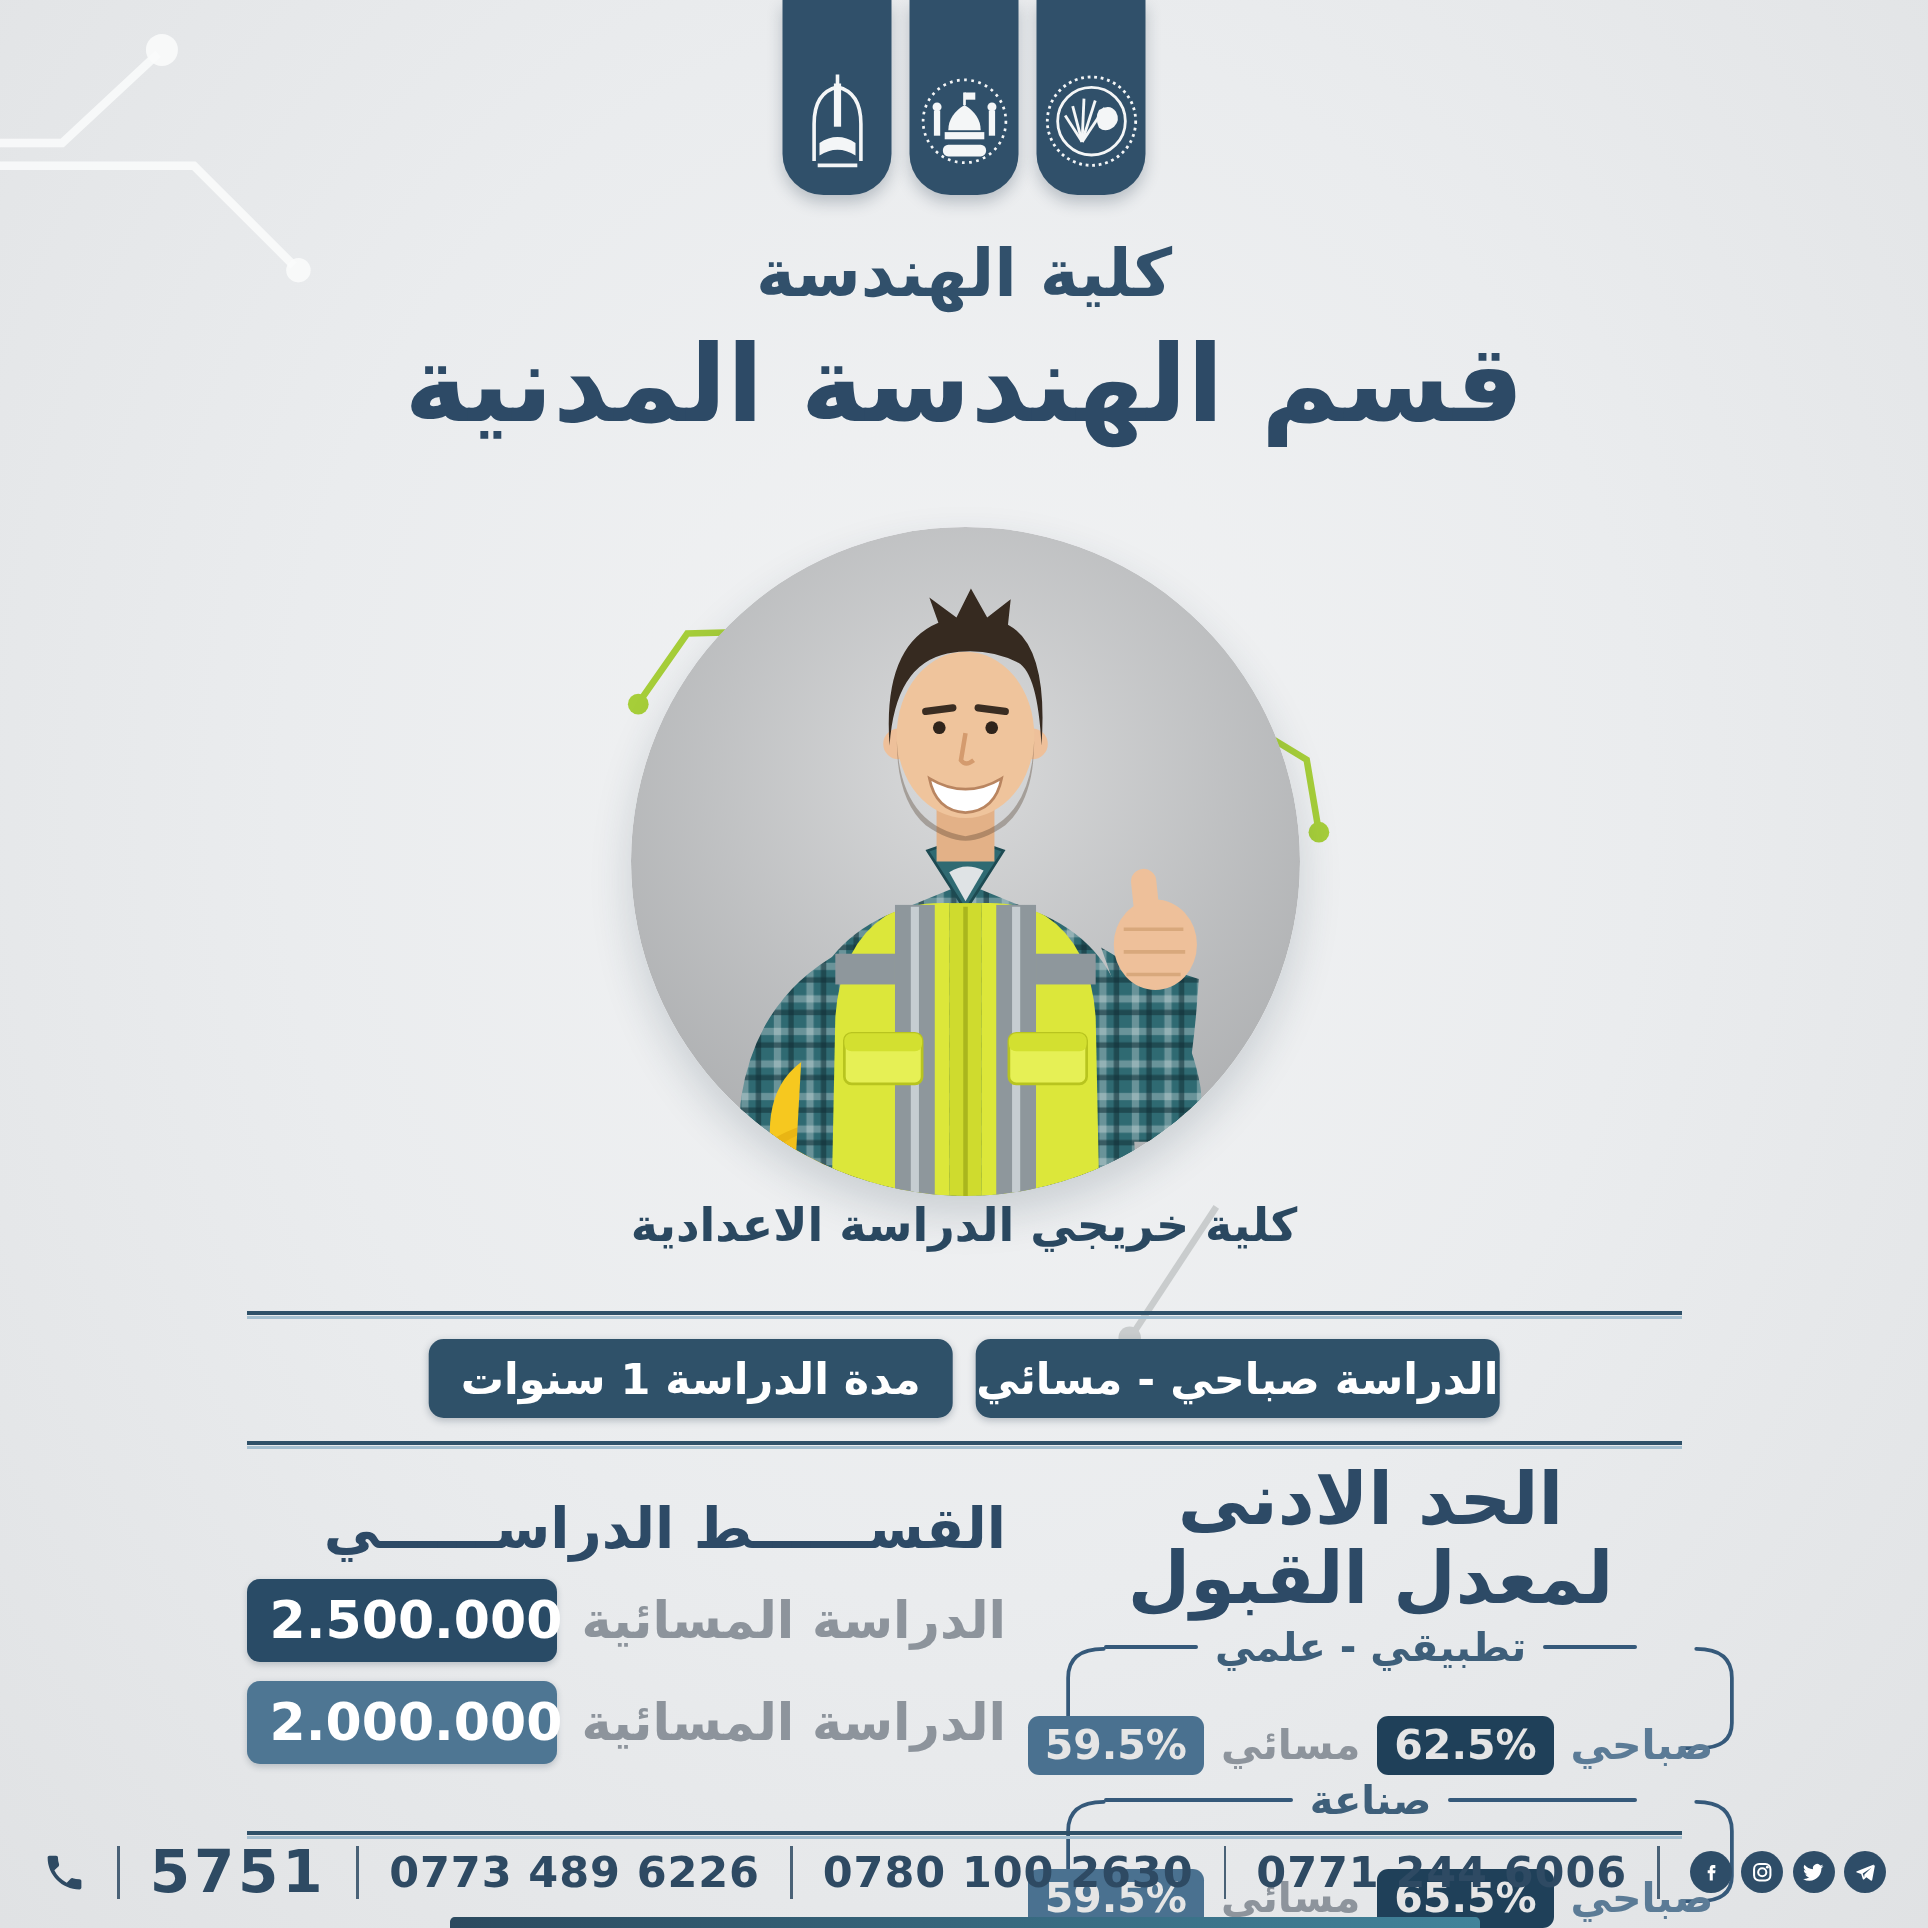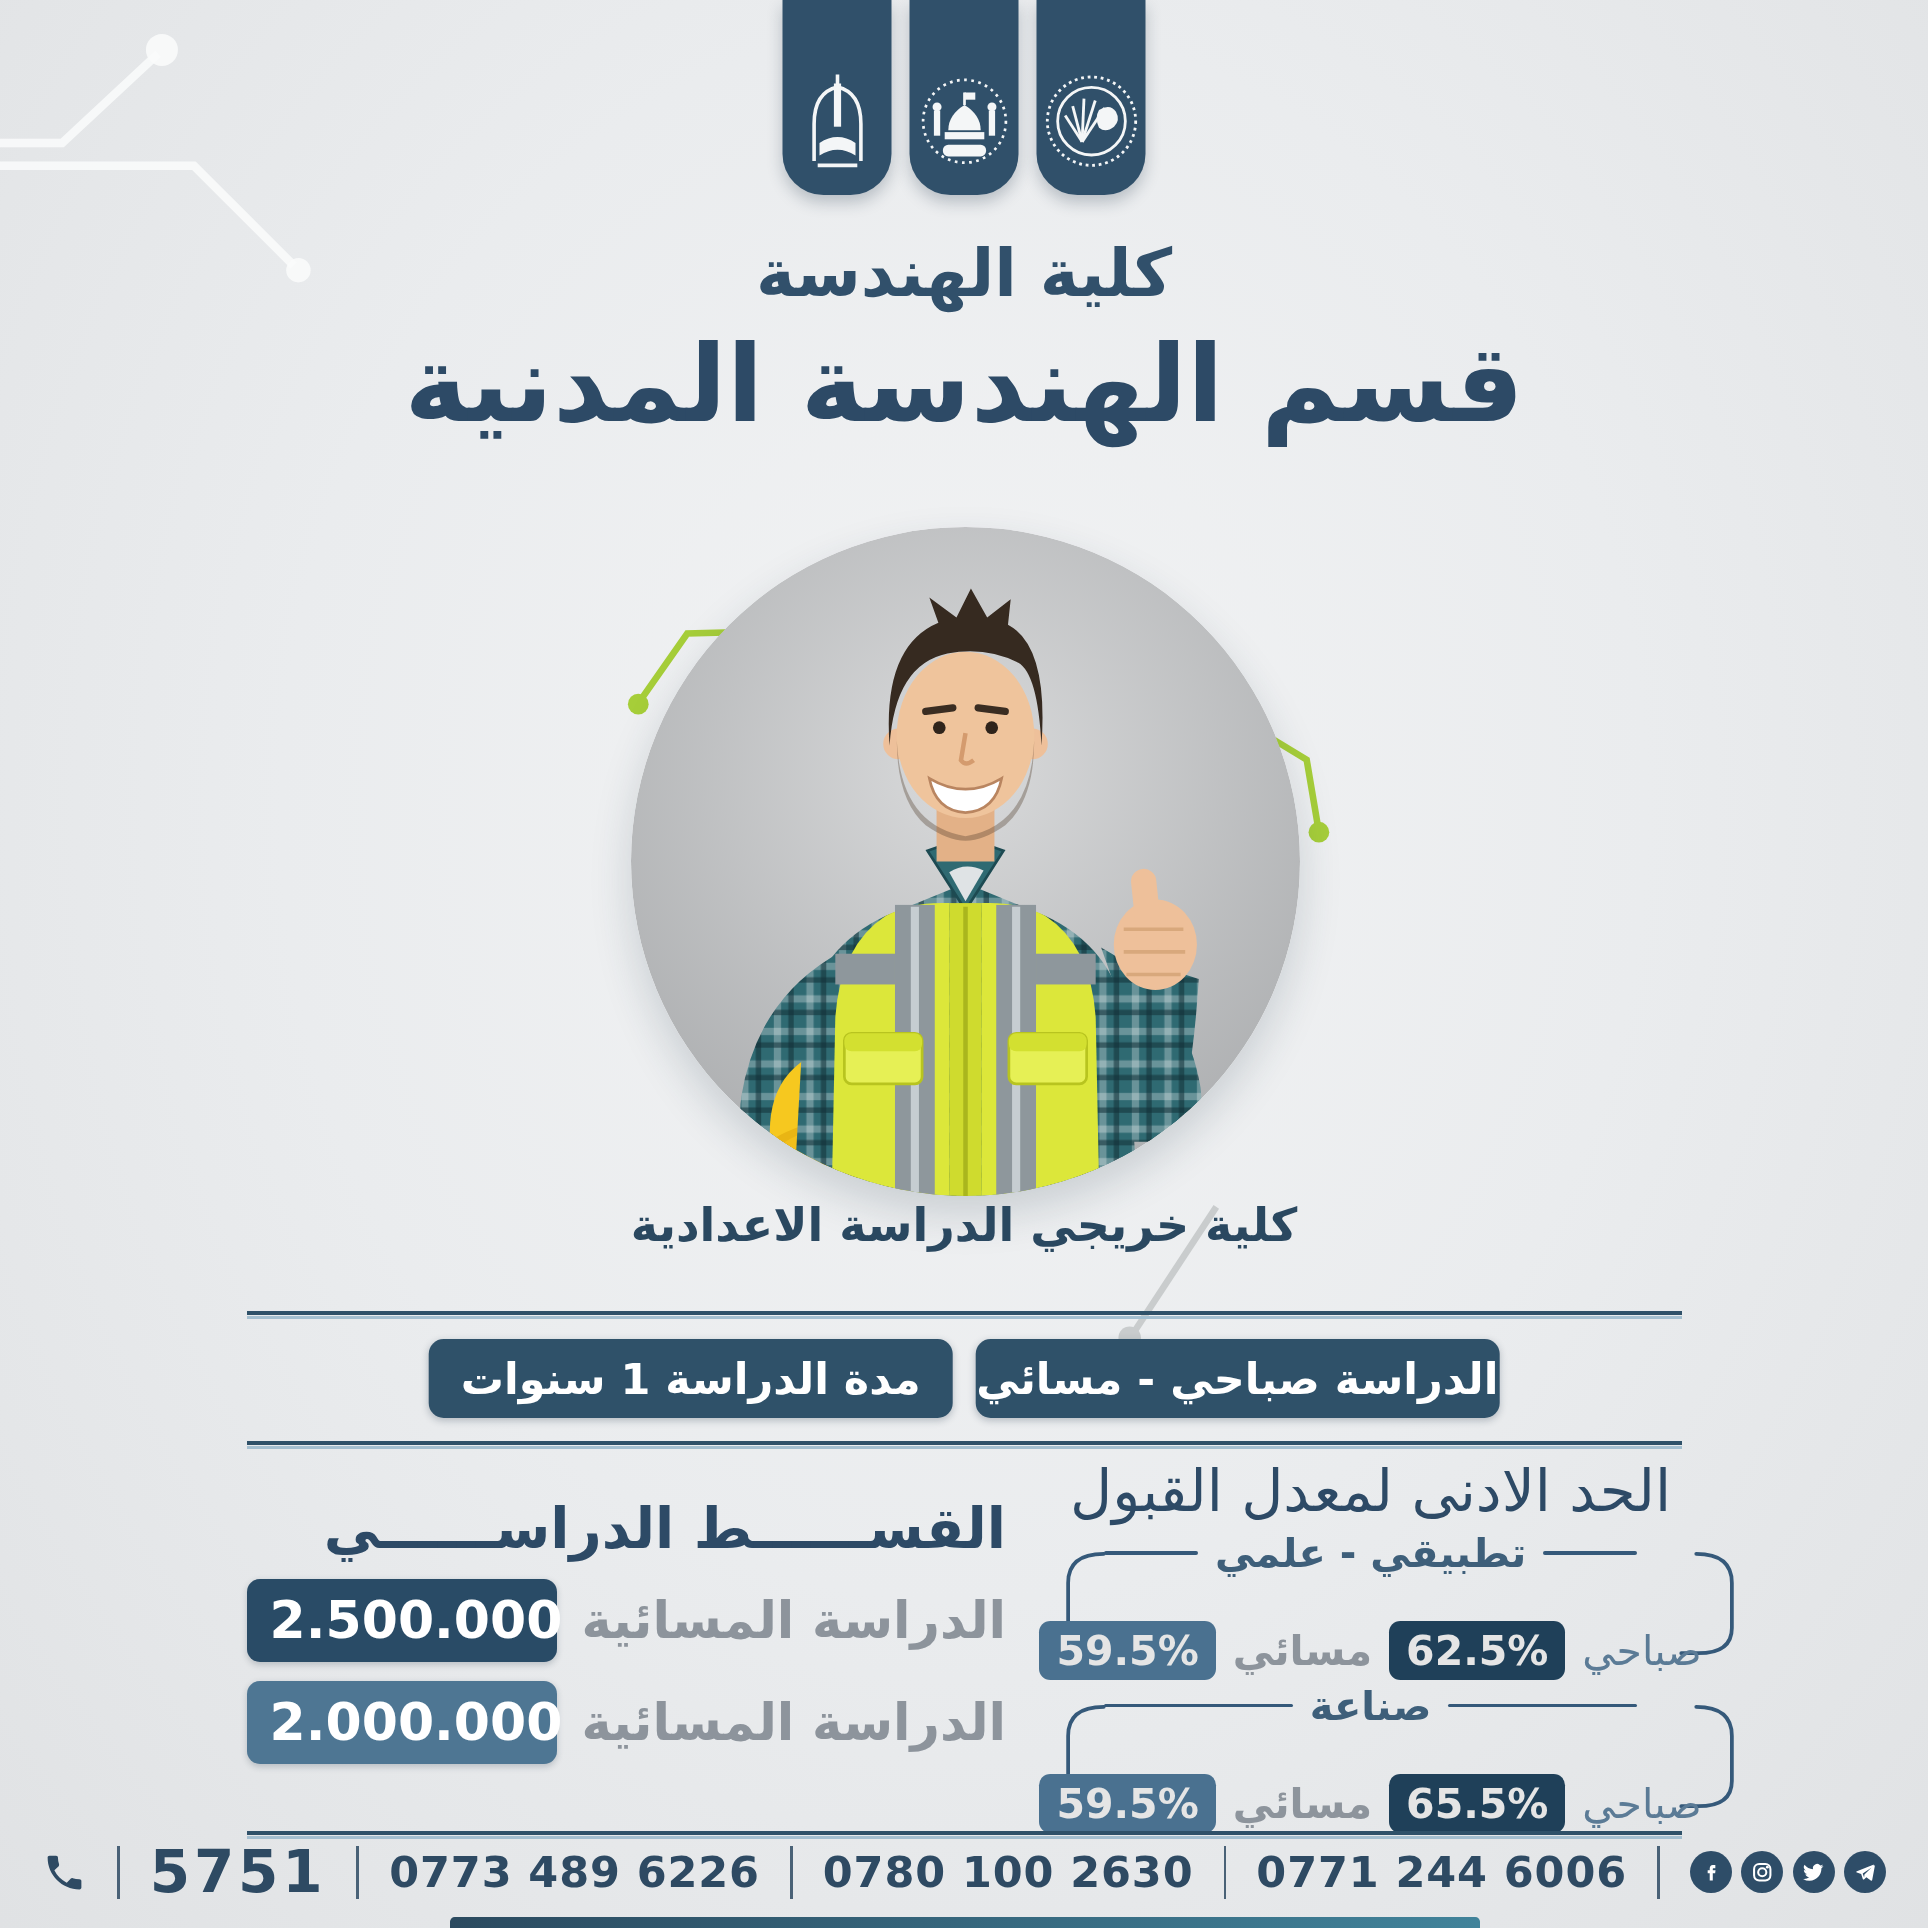--- a/index.html
+++ b/index.html
@@ -39,29 +39,29 @@
 
   
   .btn-row{top:1339px;left:50%;transform:translateX(-50%);display:flex;direction:rtl;gap:22.6px;z-index:2;}
   .info-btn{width:524px;height:79px;background:#2f5169;border-radius:15px;color:#fff;
     font-size:43px;font-weight:700;display:flex;align-items:center;justify-content:center;
     box-shadow:0 2.8px 7.5px rgba(30,50,70,.25);cursor:pointer;}
 
   
   .columns{top:1460px;left:247px;width:1435px;display:flex;direction:rtl;gap:53px;z-index:2;}
   .col-accept{width:682px;}
-  .accept-title{font-size:58px;font-weight:400;color:#2d4a66;text-align:center;margin:0 0 7.5px 0;line-height:1.1;}
+  .accept-title{font-size:72px;font-weight:700;color:#2d4a66;text-align:center;margin:0 0 7.5px 0;line-height:1.1;}
   .accept-group{position:relative;height:149px;margin-top:3.8px;}
   .group-label-row{display:flex;align-items:center;gap:17px;height:43px;padding:0 45px;}
   .group-rule{flex:1;height:3.8px;background:#35597a;border-radius:1.9px;}
   .group-label{font-size:40px;font-weight:700;color:#3e5f7a;white-space:nowrap;}
   .bracket{position:absolute;left:0;top:20px;}
   .rate-row{position:absolute;left:0;right:0;top:90px;display:flex;direction:rtl;align-items:center;
     justify-content:center;gap:17px;}
-  .rate-label-m{font-size:41px;font-weight:400;color:#5b7b96;}
+  .rate-label-m{font-size:41px;font-weight:700;color:#5b7b96;}
   .rate-label-e{font-size:41px;font-weight:700;color:#8d949c;}
   .rate-badge{border-radius:11.3px;color:#e5e5e5;font-size:41px;font-weight:700;padding:5.6px 17px;direction:ltr;}
   .rate-badge.dark{background:#1f4059;}
   .rate-badge.light{background:#4a7190;}
 
   .col-fees{flex:1;padding-top:38px;}
   .fees-title{font-size:56px;font-weight:800;color:#2d4a66;text-align:right;margin:0 0 17px 0;line-height:1.1;}
   .fee-row{display:flex;direction:rtl;align-items:center;gap:24.5px;margin-top:19px;}
   .fee-label{font-size:51px;font-weight:700;color:#8d949c;white-space:nowrap;}
   .fee-badge{width:282px;height:83px;border-radius:13px;color:#fff;font-size:52px;font-weight:700;

